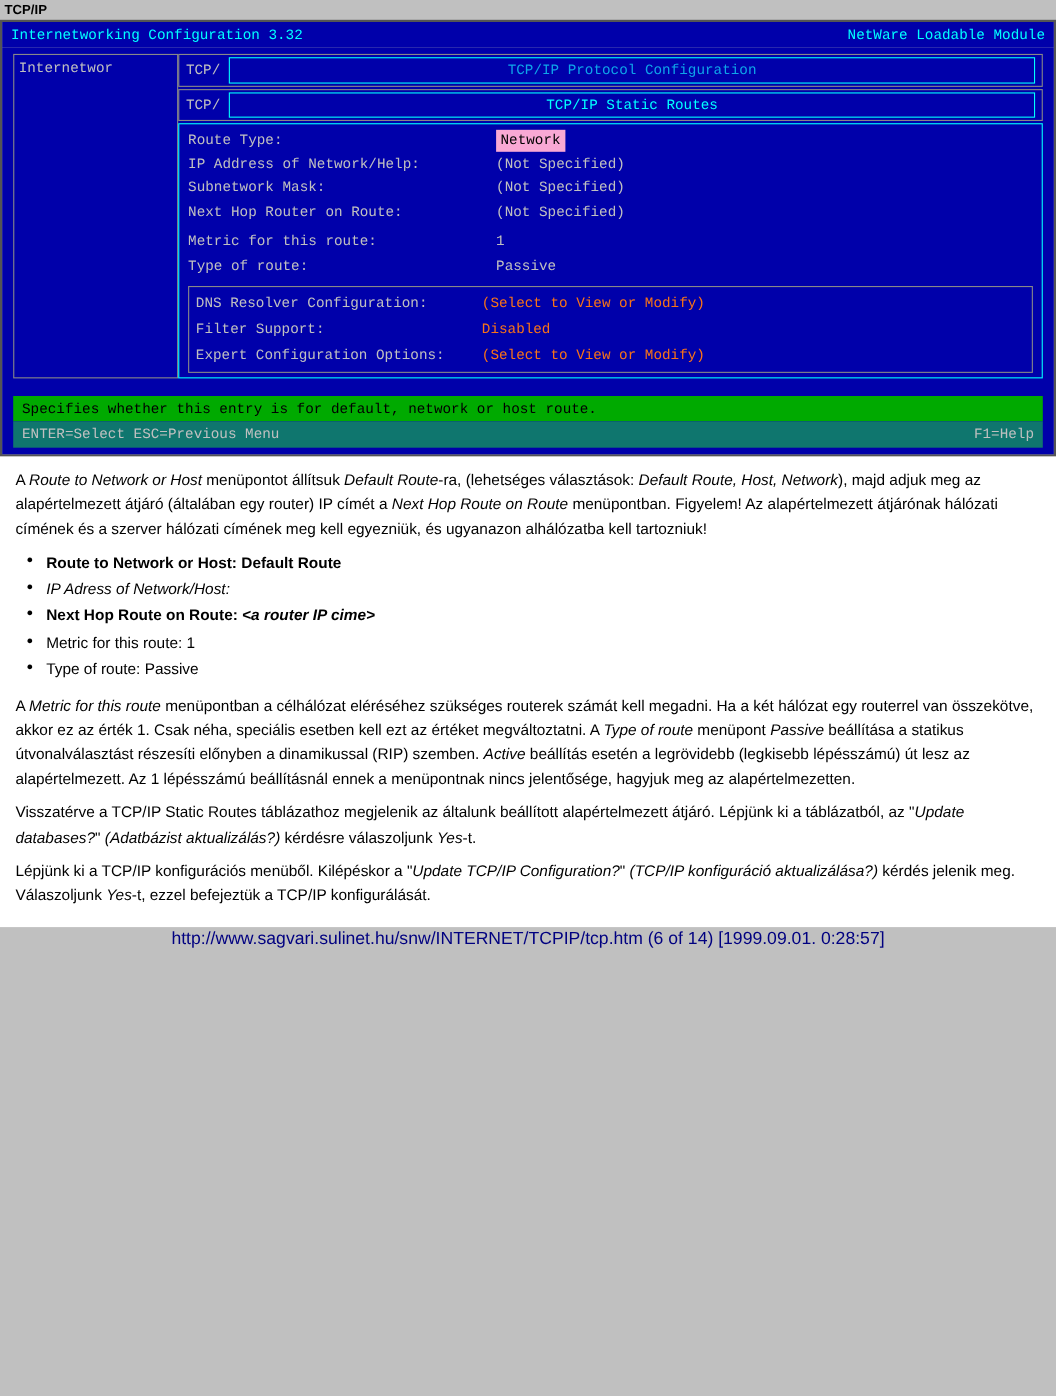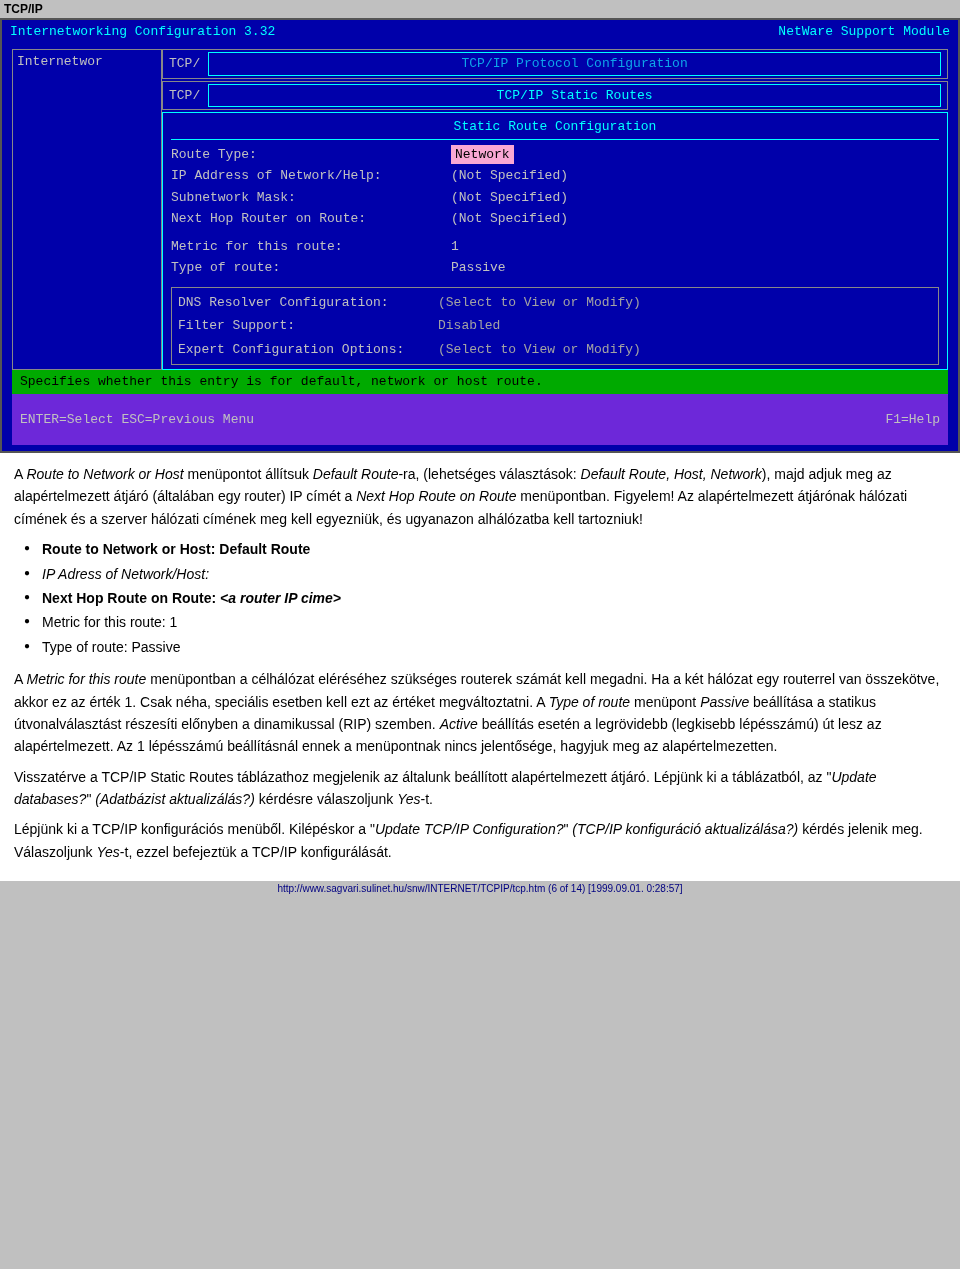--- a/index.html
+++ b/index.html
@@ -68,38 +68,38 @@
       display: flex;
       font-family: 'Courier New', Courier, monospace;
       font-size: 13px;
       padding: 2px 0;
     }
     .dns-label {
       min-width: 260px;
       color: #c0c0c0;
     }
     .dns-value {
-      color: #a3a3a3;
+      color: #f97316;
       font-family: Liberation Mono, monospace;
     }
     .status-bar {
       background: #00aa00;
       color: #000000;
       font-family: 'Courier New', Courier, monospace;
       font-size: 13px;
       padding: 2px 8px;
     }
     .bottom-bar {
       display: flex;
       justify-content: space-between;
-      background: #6d28d9;
-      color: #c0c0c0;
-      font-family: 'Courier New', Courier, monospace;
-      font-size: 13px;
-      padding: 16px 8px;
+      background: #0f766e;
+      color: #c0c0c0;
+      font-family: 'Courier New', Courier, monospace;
+      font-size: 13px;
+      padding: 2px 8px;
     }
     .content-area {
       background: white;
       padding: 10px 14px;
       font-size: 14px;
       line-height: 1.6;
       color: #000;
     }
     .content-area p {
       margin-bottom: 8px;
@@ -116,42 +116,42 @@
     .bullet-list li::before {
       content: '●';
       position: absolute;
       left: 0;
       font-size: 10px;
       top: 2px;
     }
     .footer-bar {
       background: #c0c0c0;
       padding: 2px 4px;
-      font-size: 10px;
+      font-size: 16px;
       color: #000080;
       text-align: center;
     }
   </style>
 </head>
 <body>
 
 <div class="title-bar">
   <span>TCP/IP</span>
 </div>
 
 <div class="screen-container">
 
   <div class="screen-header">
     <span>Internetworking Configuration 3.32</span>
-    <span>NetWare Support Module</span>
+    <span>NetWare Loadable Module</span>
   </div>
 
   <div class="blue-screen">
 
-    <div style="display:flex; gap:0; margin-bottom:0;">
+    <div style="display:flex; gap:0; margin-bottom:16px;">
 
       <div style="border:1px solid #888; padding:2px 4px; min-width:150px; color:#c0c0c0; font-family:'Courier New',monospace; font-size:13px;">
         <span>Internetwor</span>
       </div>
       <div style="flex:1;">
 
         <div style="border:1px solid #888; padding:2px 6px; margin-bottom:2px;">
           <div style="display:flex; align-items:center; gap:8px;">
             <span style="color:#c0c0c0; font-family:'Courier New',monospace; font-size:13px;">TCP/</span>
             <div style="flex:1; border:1px solid #00ffff; text-align:center; padding:1px 4px;">
@@ -163,21 +163,20 @@
         <div style="border:1px solid #888; padding:2px 6px; margin-bottom:2px;">
           <div style="display:flex; align-items:center; gap:8px;">
             <span style="color:#c0c0c0; font-family:'Courier New',monospace; font-size:13px;">TCP/</span>
             <div style="flex:1; border:1px solid #00ffff; text-align:center; padding:1px 4px;">
               <span style="color:#00ffff; font-family:'Courier New',monospace; font-size:13px;">TCP/IP Static Routes</span>
             </div>
           </div>
         </div>
 
         <div style="border:1px solid #00ffff; padding:4px 8px;">
-          <div class="panel-title">Static Route Configuration</div>
 
           <div class="config-row">
             <span class="config-label">Route Type:</span>
             <span class="config-value highlighted">Network</span>
           </div>
           <div class="config-row">
             <span class="config-label">IP Address of Network/Help:</span>
             <span class="config-value">(Not Specified)</span>
           </div>
           <div class="config-row">

